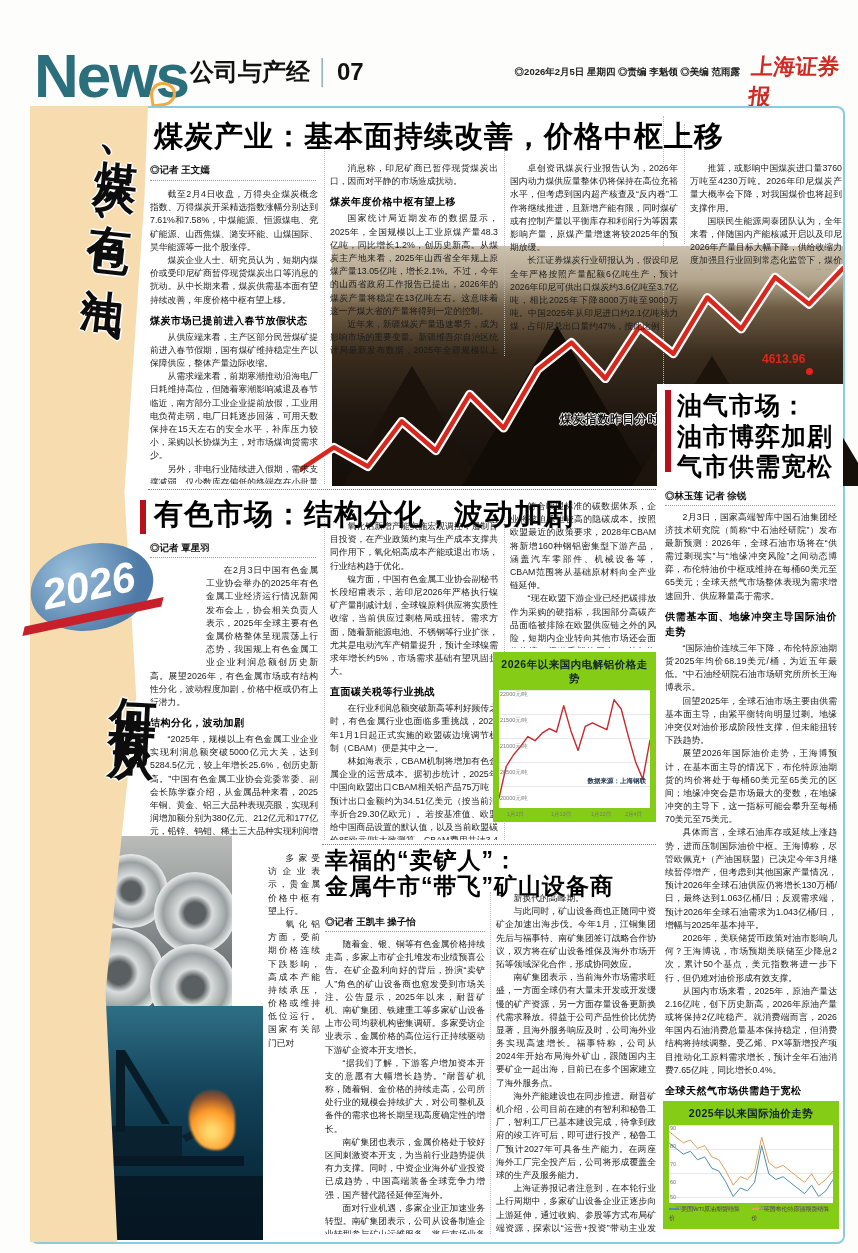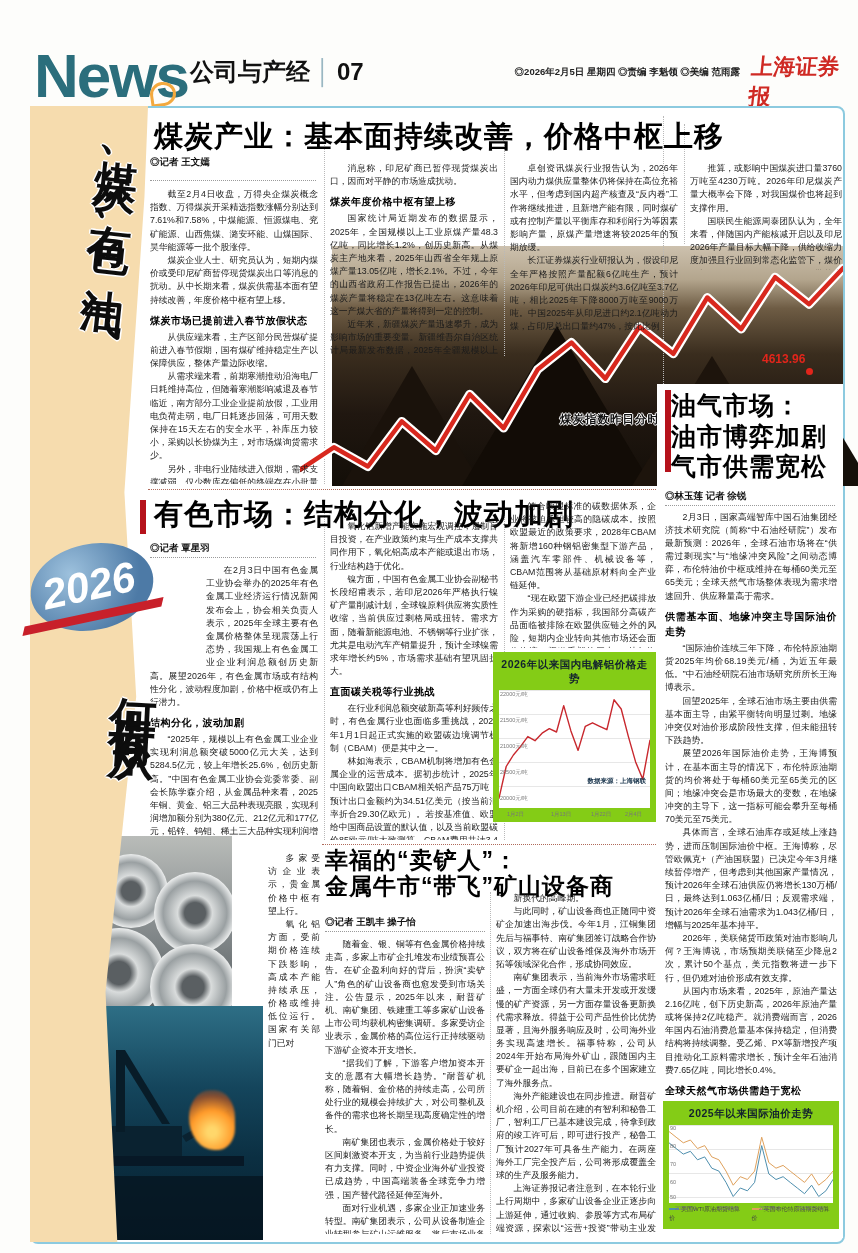--- a/index.html
+++ b/index.html
@@ -112,21 +112,21 @@
   <svg class="abs" style="left:300px;top:248px;width:543px;height:242px;z-index:3;" viewBox="0 0 543 242" preserveAspectRatio="none">
     <polyline class="line-casing" points="0.0,221.8 33.9,199.3 67.9,218.5 101.8,173.4 135.8,202.7 169.7,146.3 203.6,180.1 237.6,121.6 271.5,94.5 305.4,130.6 339.4,78.8 373.3,105.8 407.3,49.5 441.2,81.0 475.1,29.2 509.1,56.2 543.0,20.2"></polyline>
     <polyline class="line-index" points="0.0,221.8 33.9,199.3 67.9,218.5 101.8,173.4 135.8,202.7 169.7,146.3 203.6,180.1 237.6,121.6 271.5,94.5 305.4,130.6 339.4,78.8 373.3,105.8 407.3,49.5 441.2,81.0 475.1,29.2 509.1,56.2 543.0,20.2"></polyline>
   </svg>
   <div class="abs coal-label">煤炭指数昨日分时走势图</div>
   <div class="abs coal-last">4613.96</div>
   <div class="abs coal-dot"></div>
 
   <div class="abs redbar" style="left:140px;top:122px;height:36px;z-index:3;"></div>
   <div class="abs headline" style="left:154px;top:120px;font-size:29px;z-index:3;">煤炭产业：基本面持续改善，价格中枢上移</div>
-  <div class="abs byline" style="left:150px;top:156px;z-index:3;">◎记者 王文嫣</div>
+  <div class="abs byline" style="left:150px;top:164px;z-index:3;">◎记者 王文嫣</div>
   <div class="abs dotrule" style="left:150px;top:180px;width:166px;z-index:3;"></div>
 
   <div class="abs col" style="left:150px;top:188px;width:168px;height:296px;">
       <p>截至2月4日收盘，万得央企煤炭概念指数、万得煤炭开采精选指数涨幅分别达到7.61%和7.58%，中煤能源、恒源煤电、兖矿能源、山西焦煤、潞安环能、山煤国际、昊华能源等一批个股涨停。</p>
       <p>煤炭企业人士、研究员认为，短期内煤价或受印尼矿商暂停现货煤炭出口等消息的扰动。从中长期来看，煤炭供需基本面有望持续改善，年度价格中枢有望上移。</p>
       <p class="subhead">煤炭市场已提前进入春节放假状态</p>
       <p>从供应端来看，主产区部分民营煤矿提前进入春节假期，国有煤矿维持稳定生产以保障供应，整体产量边际收缩。</p>
       <p>从需求端来看，前期寒潮推动沿海电厂日耗维持高位，但随着寒潮影响减退及春节临近，南方部分工业企业提前放假，工业用电负荷走弱，电厂日耗逐步回落，可用天数保持在15天左右的安全水平，补库压力较小，采购以长协煤为主，对市场煤询货需求少。</p>
       <p>另外，非电行业陆续进入假期，需求支撑减弱，仅少数库存偏低的终端存在小批量节前补库需求，未形成规模性采购。供需两弱导致当前交易清淡，煤价持续走弱。2月4日，秦皇岛煤炭网发布最新一期环渤海动力煤指数，报收于682元/吨，环比下行3元/吨。</p>
     </div>
@@ -219,21 +219,21 @@
   <div class="abs col" style="left:496px;top:892px;width:160px;height:342px;">
       <p>新换代的高峰期。</p>
       <p>与此同时，矿山设备商也正随同中资矿企加速出海步伐。今年1月，江铜集团先后与福事特、南矿集团签订战略合作协议，双方将在矿山设备维保及海外市场开拓等领域深化合作，形成协同效应。</p>
       <p>南矿集团表示，当前海外市场需求旺盛，一方面全球仍有大量未开发或开发缓慢的矿产资源，另一方面存量设备更新换代需求释放。得益于公司产品性价比优势显著，且海外服务响应及时，公司海外业务实现高速增长。福事特称，公司从2024年开始布局海外矿山，跟随国内主要矿企一起出海，目前已在多个国家建立了海外服务点。</p>
       <p>海外产能建设也在同步推进。耐普矿机介绍，公司目前在建的有智利和秘鲁工厂，智利工厂已基本建设完成，待拿到政府的竣工许可后，即可进行投产，秘鲁工厂预计2027年可具备生产能力。在两座海外工厂完全投产后，公司将形成覆盖全球的生产及服务能力。</p>
       <p>上海证券报记者注意到，在本轮行业上行周期中，多家矿山设备企业正逐步向上游延伸，通过收购、参股等方式布局矿端资源，探索以“运营+投资”带动主业发展的新模式，进一步打开成长空间。</p>
     </div>
   <div class="abs vdot" style="left:490px;top:892px;height:342px;"></div>
 
   <div class="abs og-card">
-    <div style="display:flex;">
+    <div style="display:flex;gap:6px;">
       <div class="redbar" style="height:82px;"></div>
       <div class="headline">
         <div>油气市场：</div>
         <div>油市博弈加剧</div>
         <div>气市供需宽松</div>
       </div>
     </div>
     <div class="byline" style="margin-top:8px;">◎林玉莲 记者 徐锐</div>
     <div class="dotrule" style="width:170px;margin-top:2px;"></div>
     <div class="col" style="width:172px;height:586px;margin-top:5px;">

